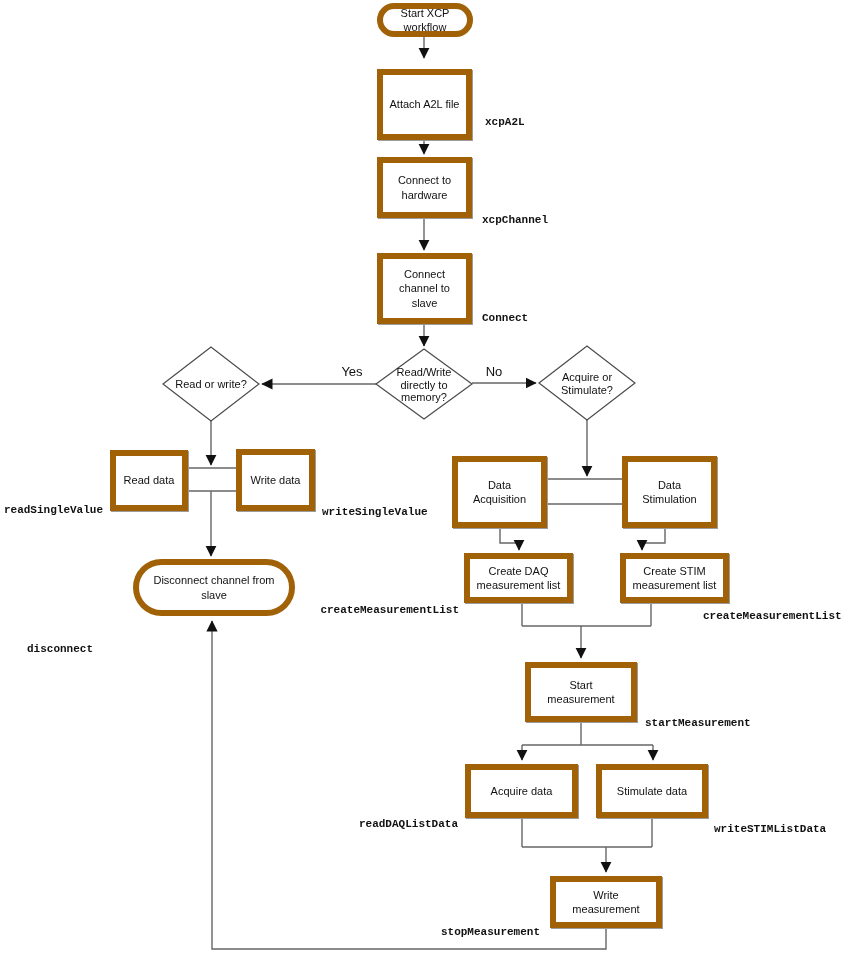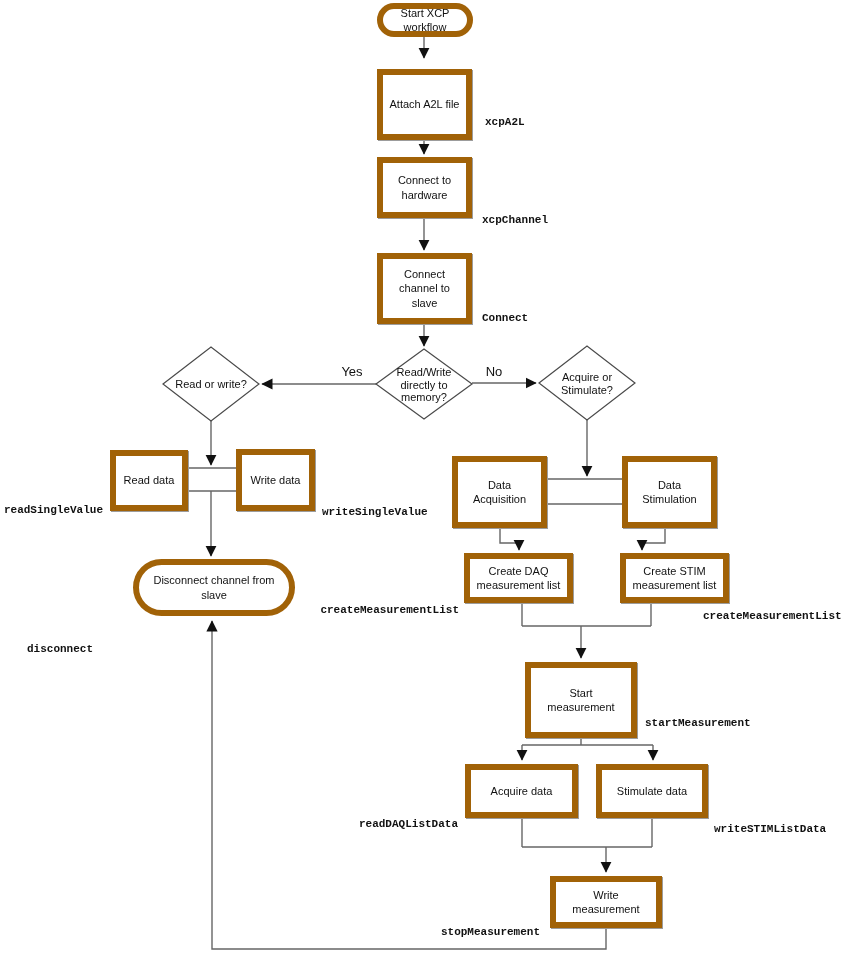--- a/index.html
+++ b/index.html
@@ -96,21 +96,21 @@
   <div class="box stadium-lg" style="left:133px;top:559px;width:162px;height:57px;padding:0 6px;">Disconnect channel from slave</div>
 
   <div class="box" style="left:452px;top:456px;width:95px;height:72px;">Data Acquisition</div>
 
   <div class="box" style="left:622px;top:456px;width:95px;height:72px;">Data Stimulation</div>
 
   <div class="box" style="left:464px;top:553px;width:109px;height:50px;">Create DAQ measurement list</div>
 
   <div class="box" style="left:588px;top:553px;width:109px;height:50px;margin-left:32px;">Create STIM measurement list</div>
 
-  <div class="box" style="left:525px;top:662px;width:112px;height:76px;">Start measurement</div>
+  <div class="box" style="left:525px;top:662px;width:112px;height:60px;">Start measurement</div>
 
   <div class="box" style="left:465px;top:764px;width:113px;height:54px;">Acquire data</div>
 
   <div class="box" style="left:596px;top:764px;width:112px;height:54px;">Stimulate data</div>
 
   <div class="box" style="left:550px;top:876px;width:112px;height:52px;">Write measurement</div>
 
   <div class="dtext" style="left:382px;top:366px;width:84px;">Read/Write directly to memory?</div>
 
   <div class="dtext" style="left:163px;top:378px;width:96px;">Read or write?</div>

